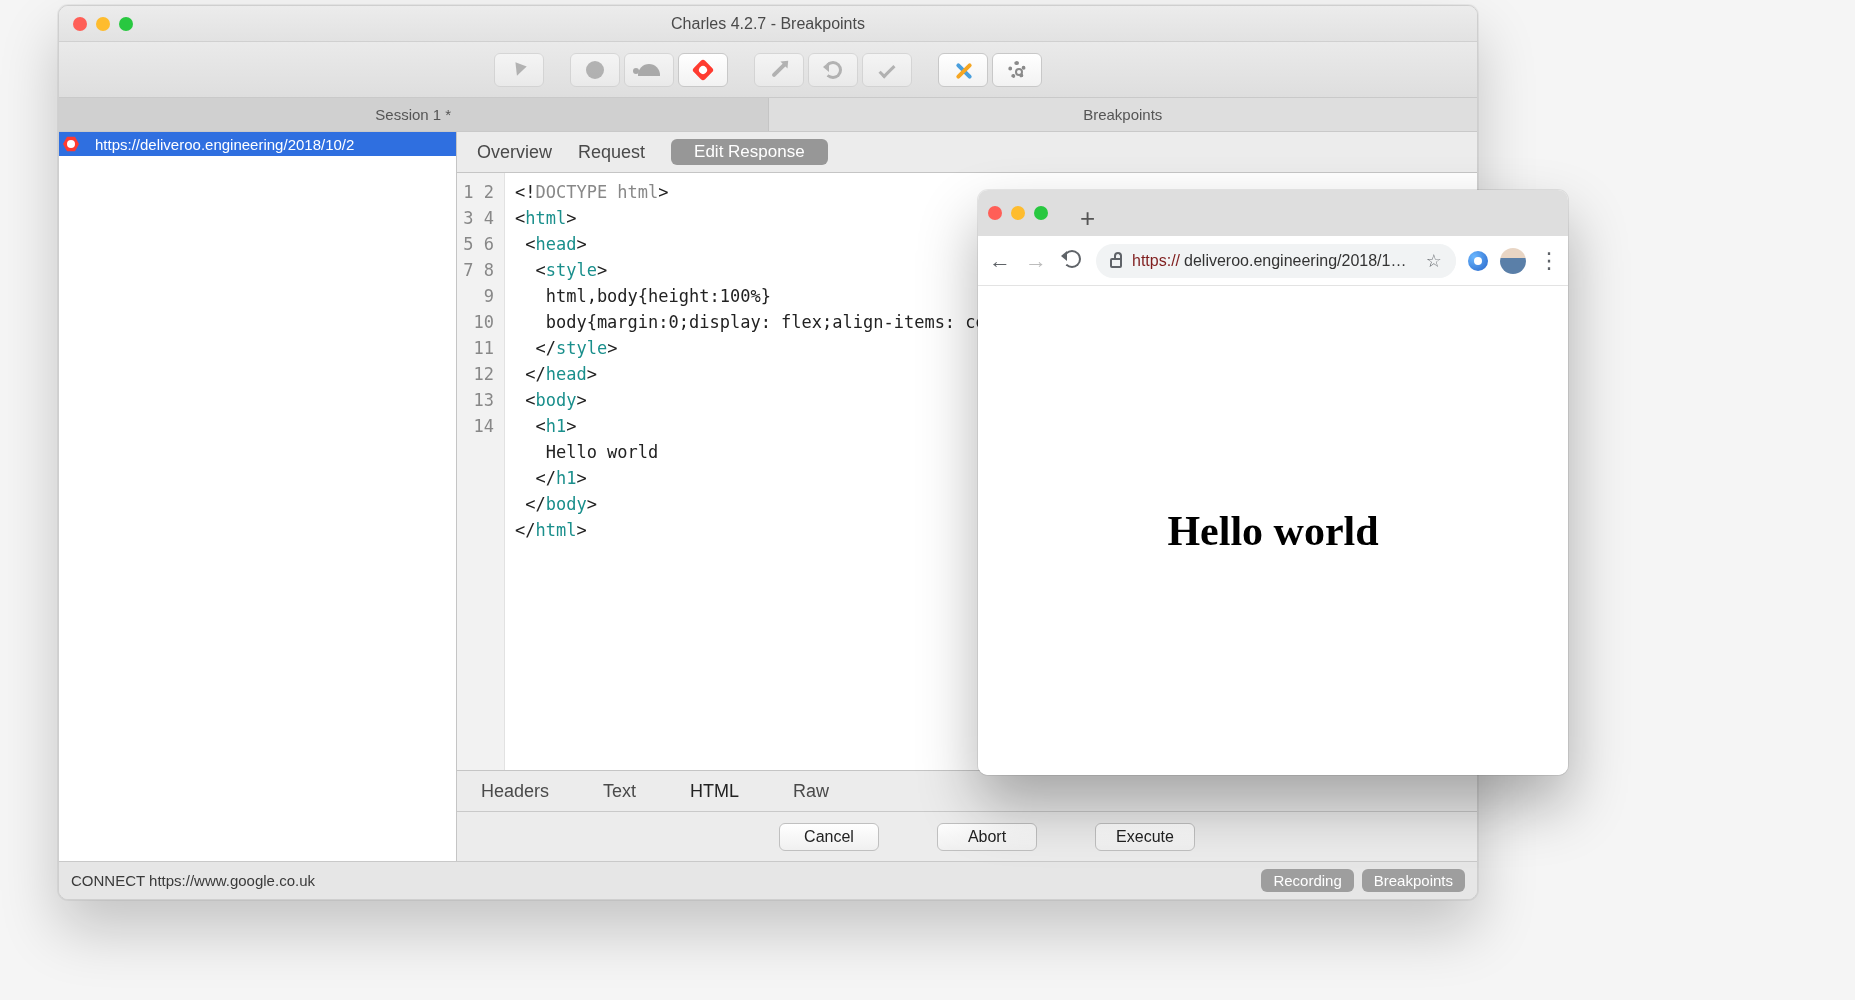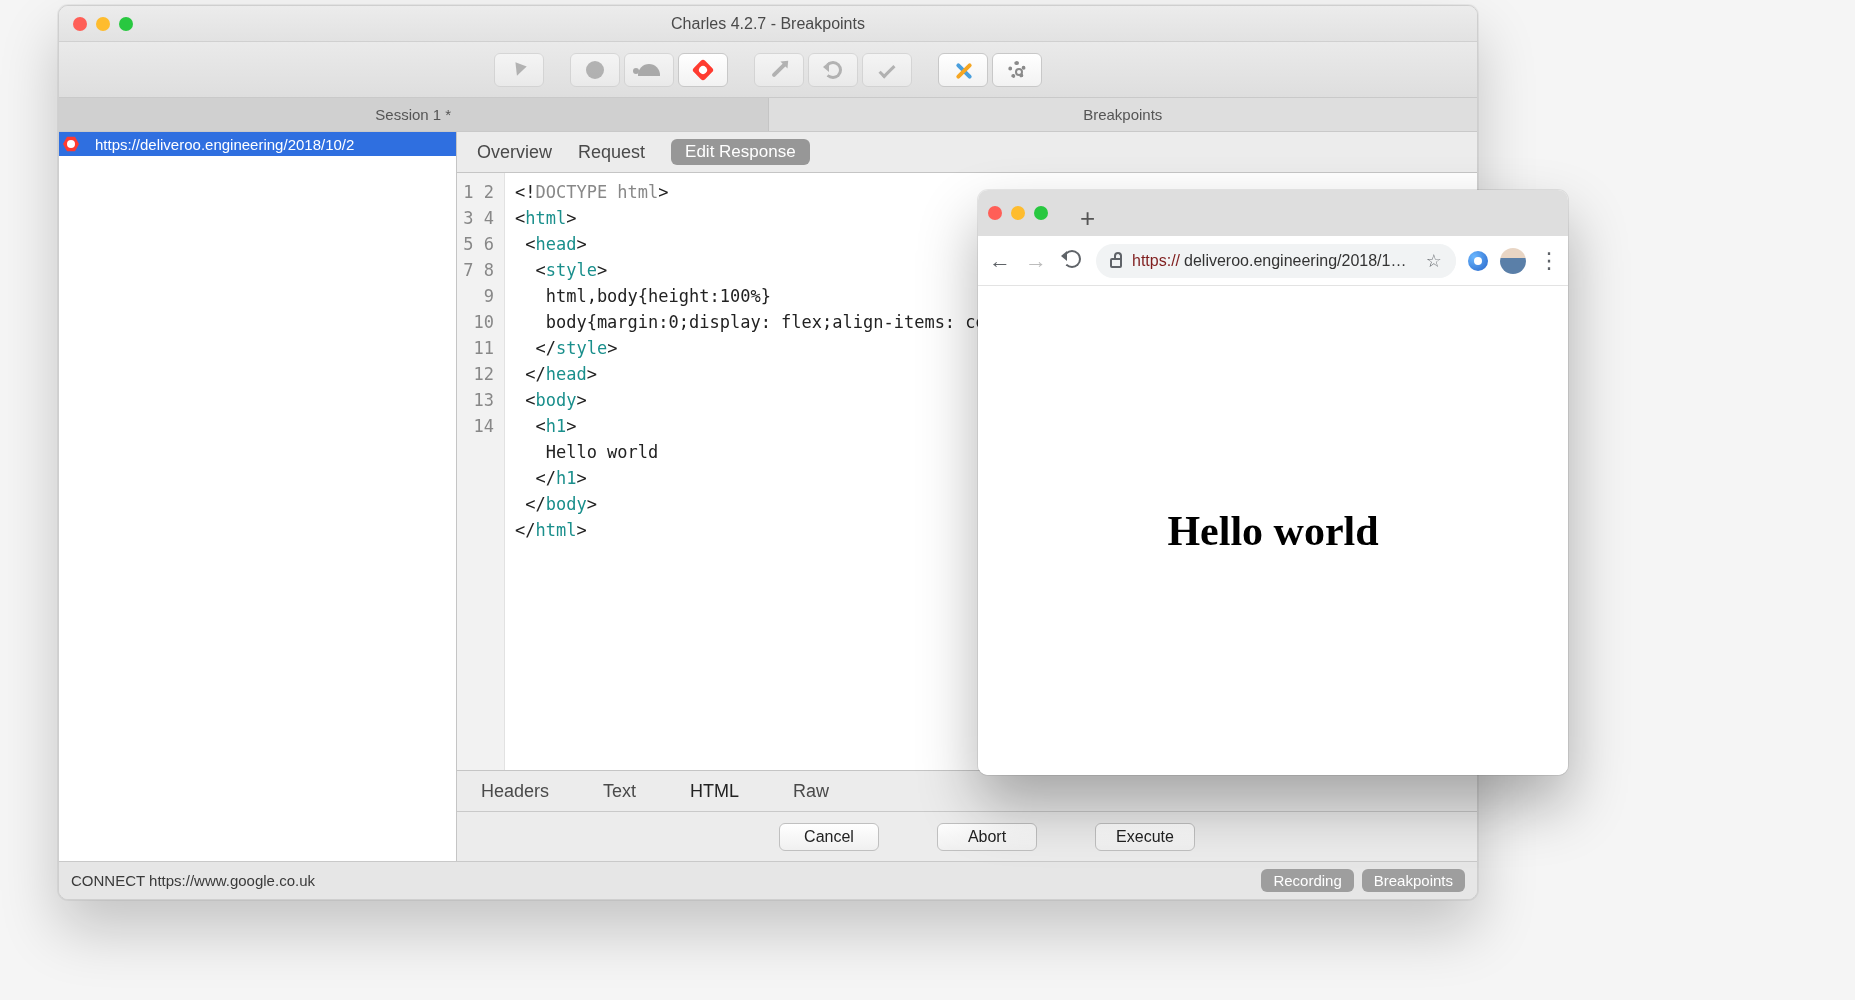--- a/index.html
+++ b/index.html
@@ -196,21 +196,21 @@
     align-items: center;
     gap: 26px;
     padding: 0 20px;
     font-size: 18px;
     color: #4a4a4a;
   }
   .sub-tab { cursor: pointer; }
   .sub-tab.active {
     background: #979797;
     color: #fff;
-    padding: 3px 14px;
+    padding: 3px 23px;
     border-radius: 6px;
     font-size: 17px;
   }
   .editor {
     flex: 1;
     display: flex;
     background: #fff;
     border-top: 1px solid #c5c5c5;
     border-bottom: 1px solid #c5c5c5;
     font-family: "SF Mono", Menlo, monospace;

